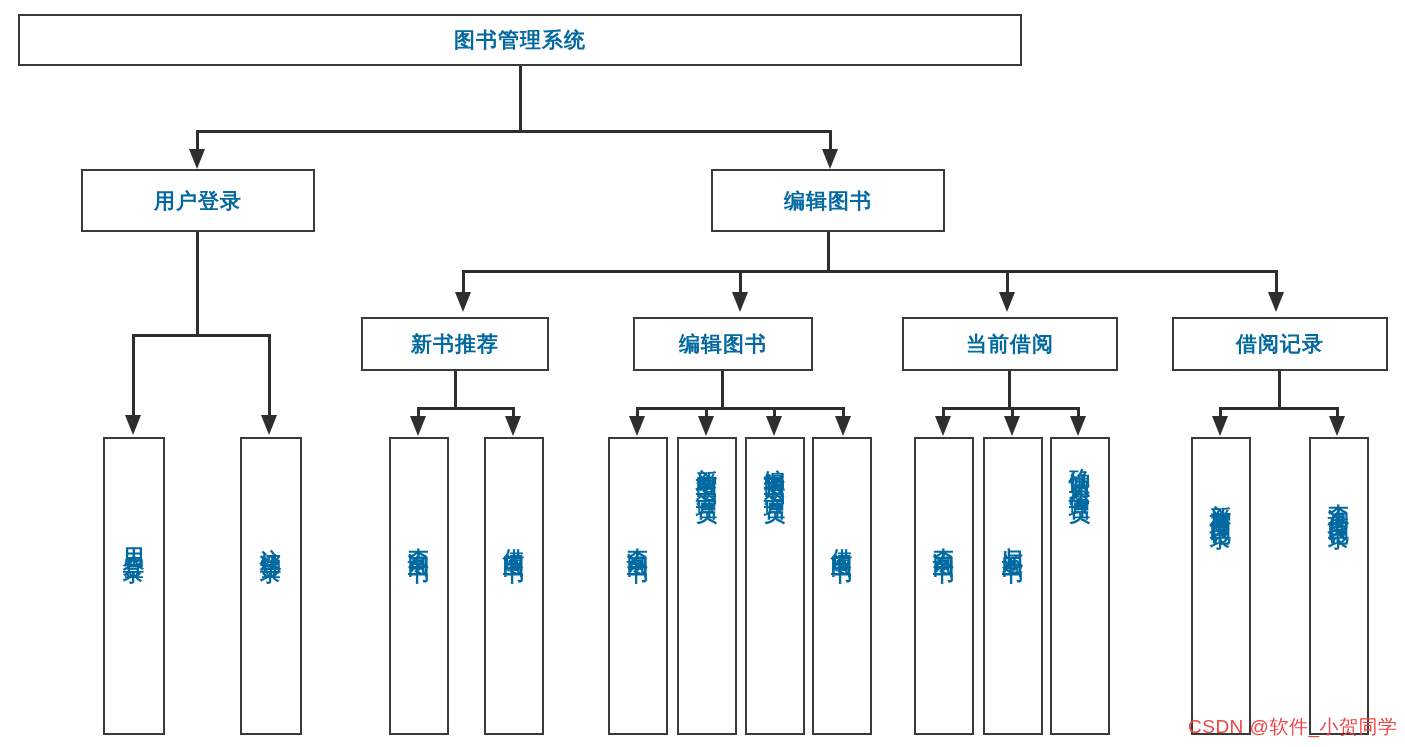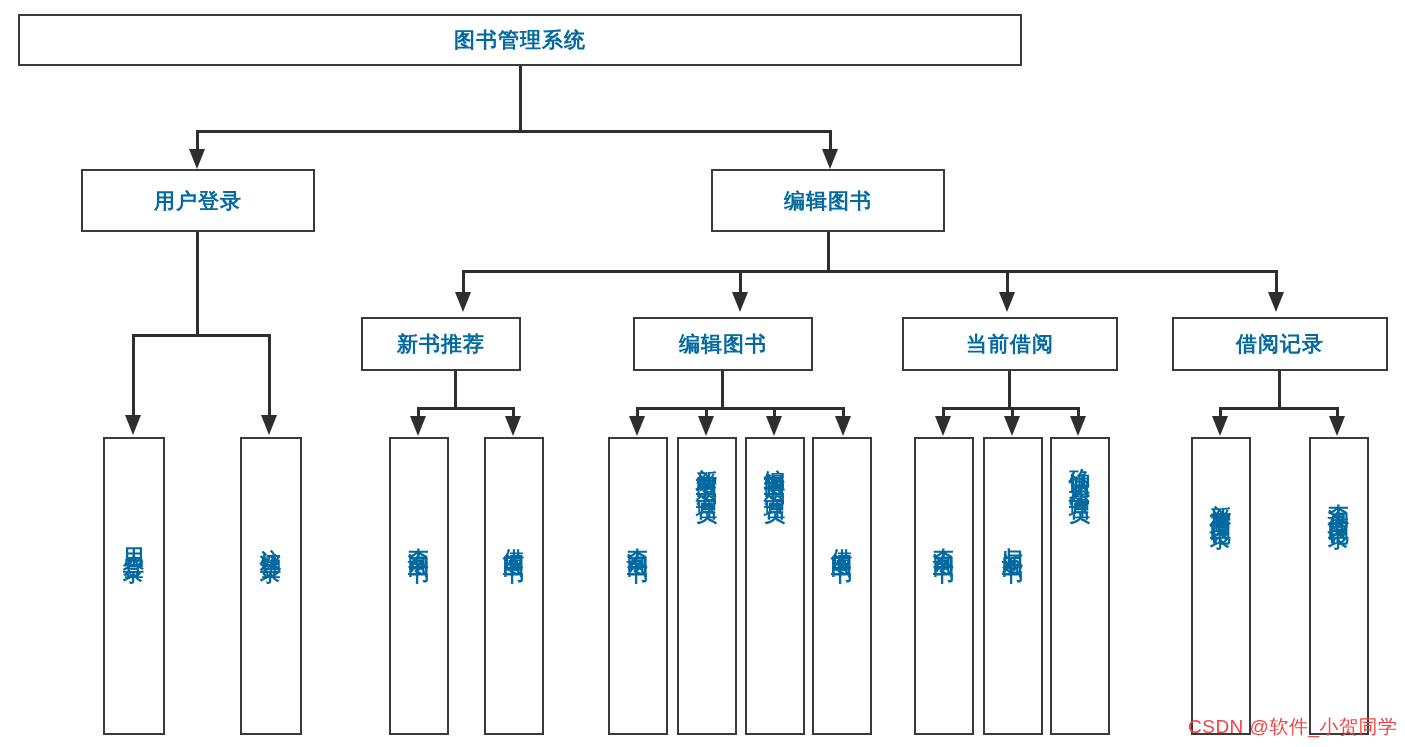--- a/index.html
+++ b/index.html
@@ -102,21 +102,21 @@
   <div class="ln hl" style="left:462px;top:270px;width:816px;height:3px;"></div>
   <div class="ln vl" style="left:462px;top:270px;width:3px;height:25px;"></div>
   <div class="ln vl" style="left:739px;top:270px;width:3px;height:25px;"></div>
   <div class="ln vl" style="left:1006px;top:270px;width:3px;height:25px;"></div>
   <div class="ln vl" style="left:1275px;top:270px;width:3px;height:25px;"></div>
   <div class="arrow" style="left:455px;top:292px;"></div>
   <div class="arrow" style="left:732px;top:292px;"></div>
   <div class="arrow" style="left:999px;top:292px;"></div>
   <div class="arrow" style="left:1268px;top:292px;"></div>
 
-  <div class="box h" style="left:361px;top:317px;width:160px;height:54px;">
+  <div class="box h" style="left:361px;top:317px;width:188px;height:54px;">
     <span>新书推荐</span>
   </div>
   <div class="box h" style="left:633px;top:317px;width:180px;height:54px;">
     <span>编辑图书</span>
   </div>
   <div class="box h" style="left:1172px;top:317px;width:216px;height:54px;">
     <span>借阅记录</span>
   </div>
   <div class="box h" style="left:902px;top:317px;width:216px;height:54px;">
     <span>当前借阅</span>

